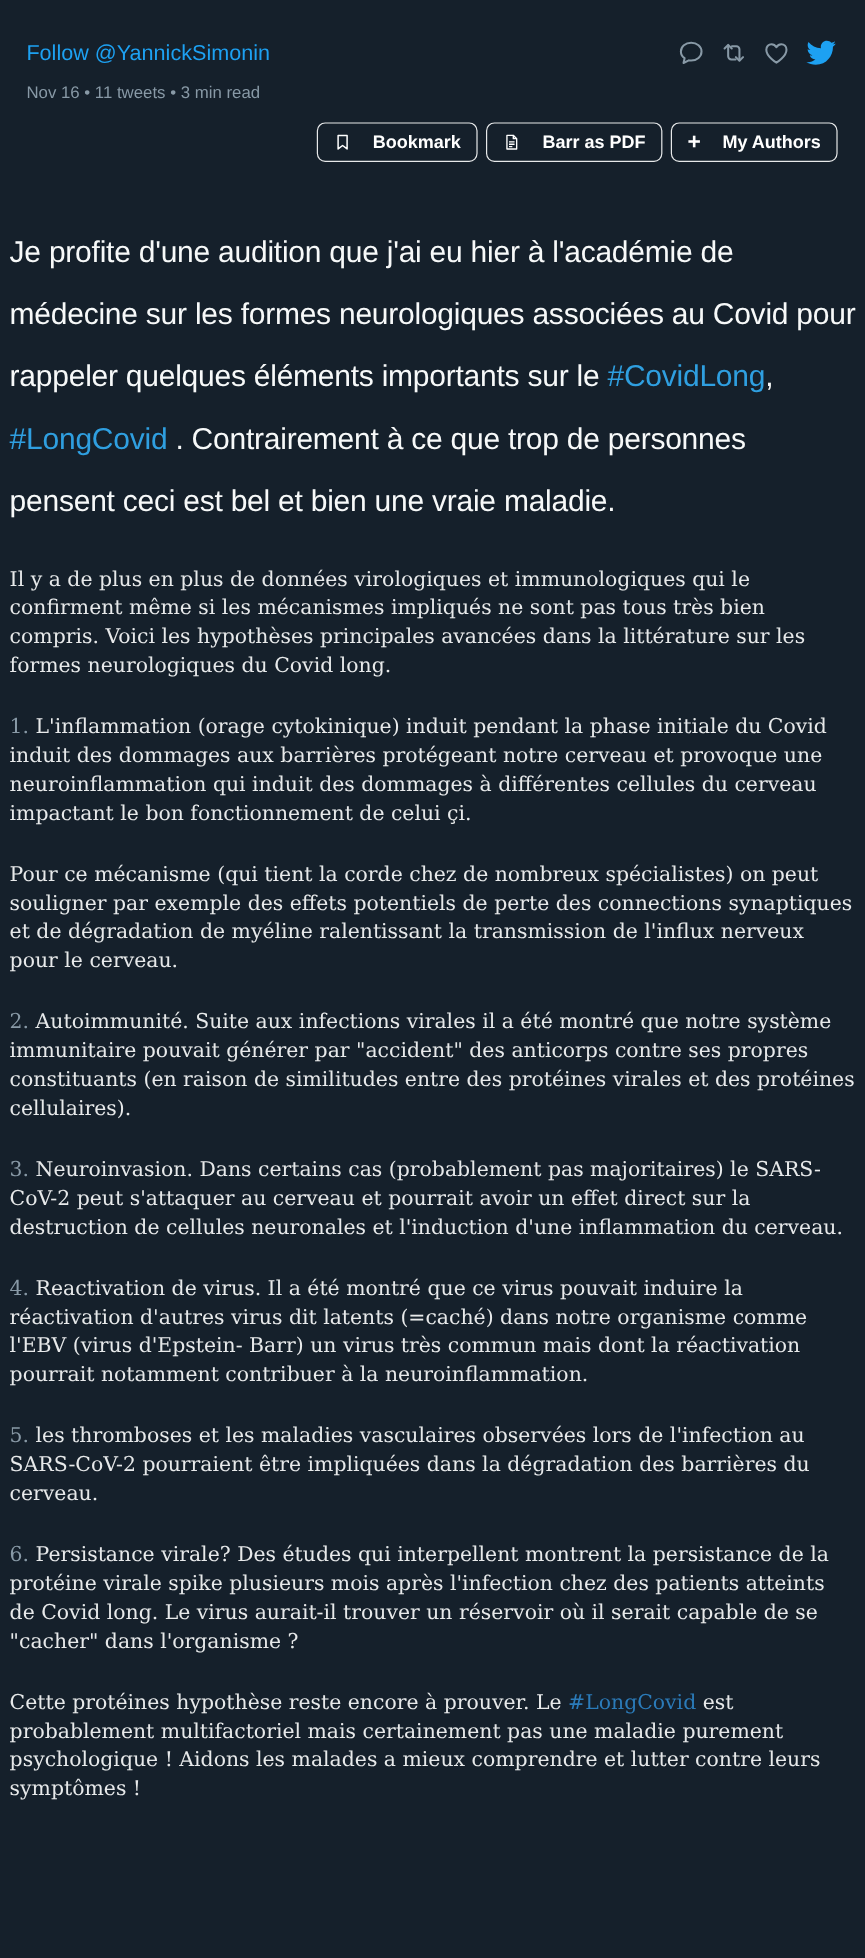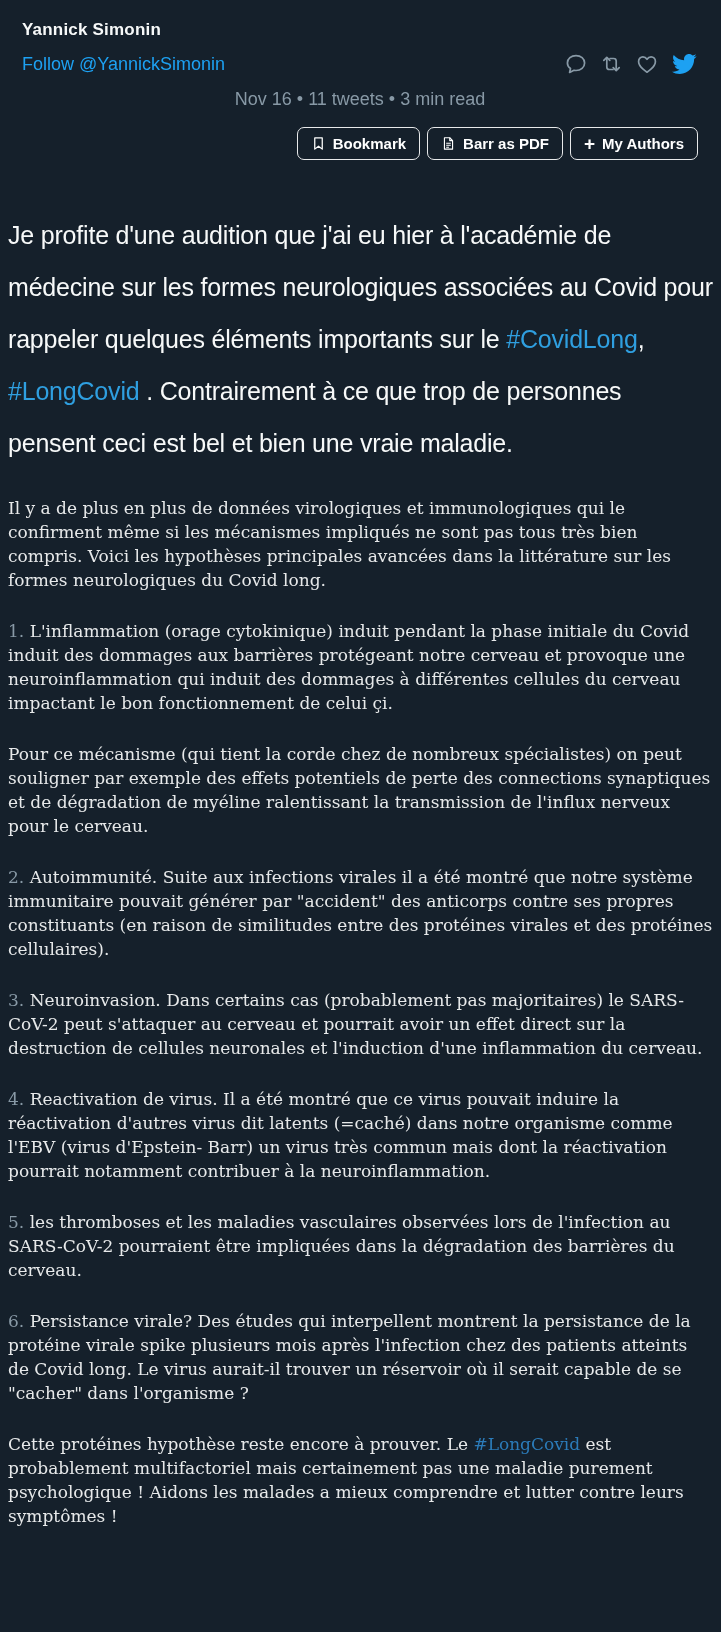--- a/index.html
+++ b/index.html
@@ -19,27 +19,27 @@
     display: flex; justify-content: space-between; align-items: center;
     margin-top: 11px;
   }
   .follow {
     color: #1da1f2; font-size: 18px; text-decoration: none; cursor: pointer;
   }
   .social-icons { display: flex; align-items: center; gap: 11px; }
   .sicon { display: inline-flex; cursor: pointer; }
   .sicon svg { display: block; }
 
-  .meta { color: #8899a6; font-size: 18px; margin-top: 12px; text-align: center; }
+  .meta { color: #8899a6; font-size: 14px; margin-top: 12px; }
 
   .toolbar {
     display: flex; justify-content: flex-end; gap: 7px; margin-top: 17px;
   }
   .btn {
-    display: inline-flex; align-items: center; gap: 7px;
+    display: inline-flex; align-items: center; gap: 18px;
     background: transparent;
     border: 1.5px solid #e7e9ea; border-radius: 7px;
     color: #ffffff; font-weight: 700; font-size: 15px;
     font-family: "Liberation Sans", sans-serif;
     padding: 6px 13px; height: 33px; box-sizing: border-box;
     cursor: pointer;
   }
   .btn .bicon { display: inline-flex; }
   .btn .plus { font-size: 19px; font-weight: 700; line-height: 14px; }
 
@@ -61,21 +61,20 @@
     margin: 0 0 27px 0;
   }
   .pnum { color: #8899a6; }
   .thread-body .hashtag { color: #2b7bb9; text-decoration: none; cursor: pointer; }
 </style>
 </head>
 <body>
 
 <div class="page">
   <header>
-    <div class="author">Yannick Simonin</div>
 
     <div class="follow-row">
       <a class="follow">Follow @YannickSimonin</a>
       <div class="social-icons">
         <span class="sicon">
           <svg width="24" height="24" viewBox="0 0 24 24" fill="none" stroke="#8899a6" stroke-width="1.7" stroke-linejoin="round">
             <path d="M12 3.6c-4.8 0-8.6 3.2-8.6 7.3 0 2.3 1.2 4.3 3.1 5.6l-.9 4 4.4-2.2c.7.1 1.3.2 2 .2 4.8 0 8.6-3.3 8.6-7.5S16.8 3.6 12 3.6z"></path>
           </svg>
         </span>
         <span class="sicon">

